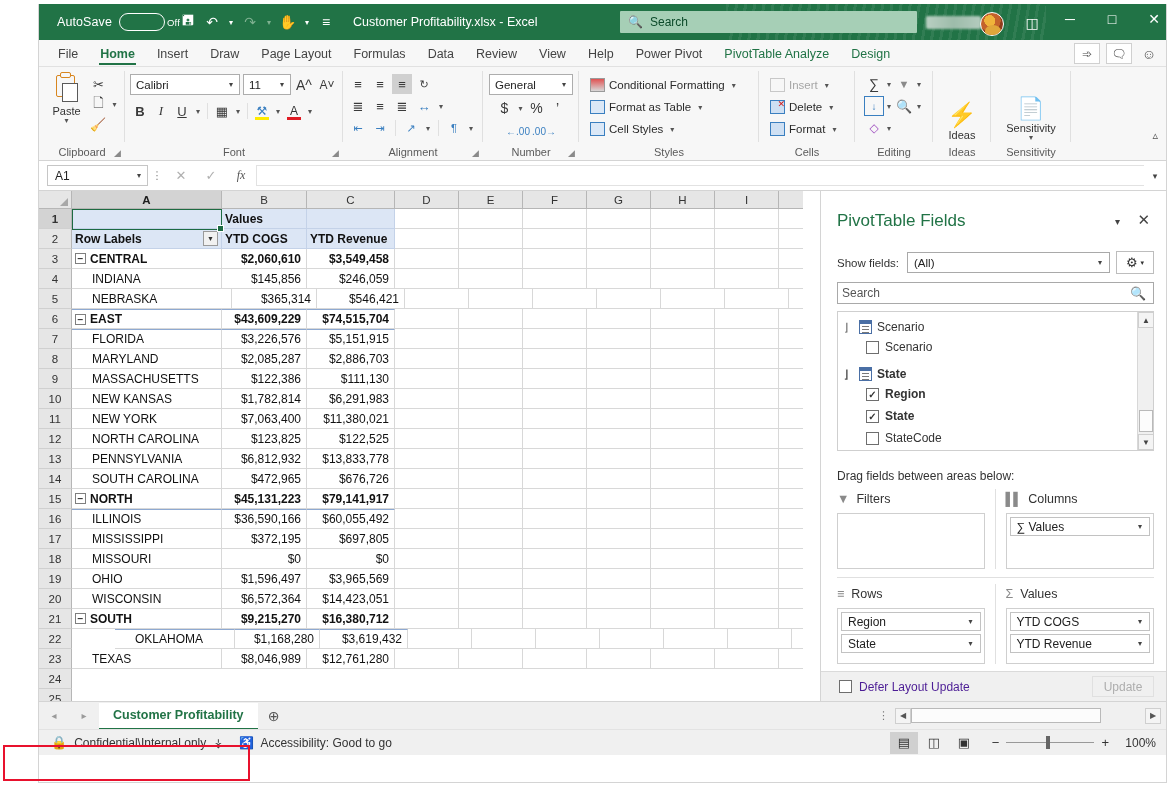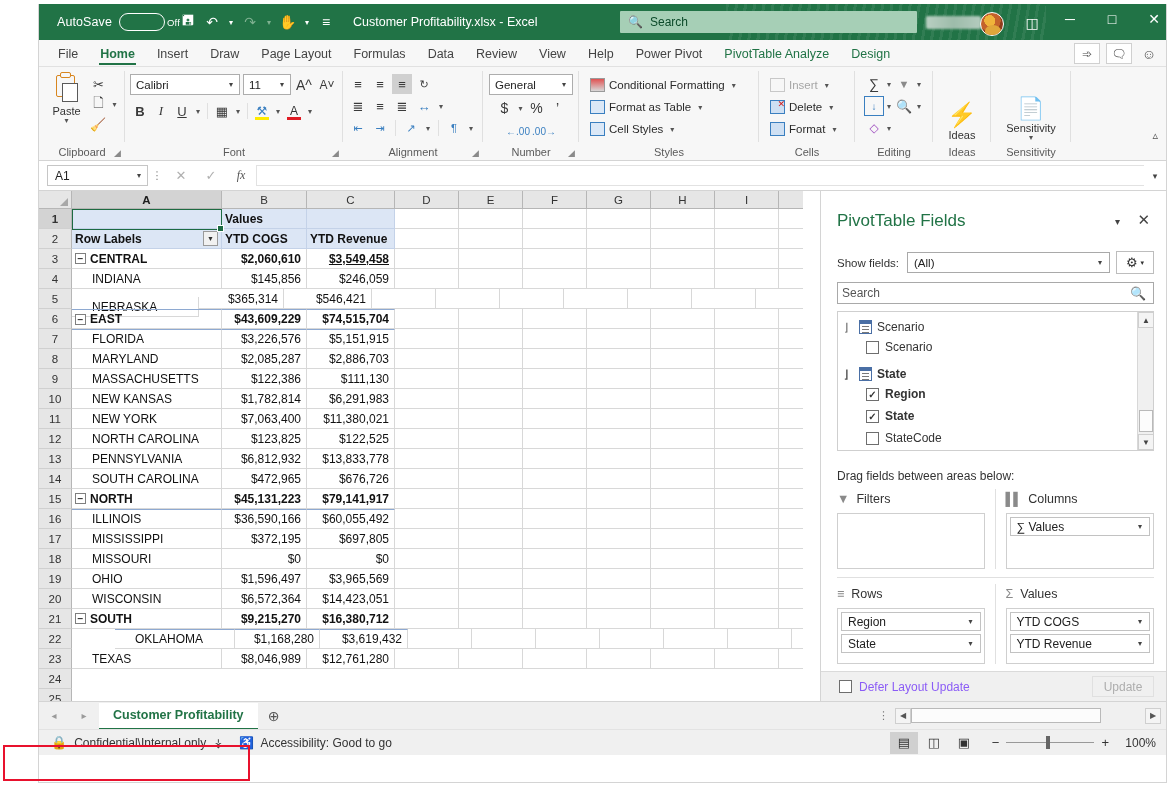--- a/index.html
+++ b/index.html
@@ -214,21 +214,21 @@
   .pill .pv { margin-left:6px; flex:1; white-space:nowrap; }
   .pill .pc { font-size:8px; color:#444; padding-right:7px; }
   .quad { display:flex; }
   .quad .q { width:50%; }
   .quad .q.left { padding-right:10px; border-right:1px solid #e0e0e0; }
   .quad .q.right { padding-left:10px; }
   .quadrow2 { margin-top:8px; border-top:1px solid #e0e0e0; padding-top:6px; }
 
   .pp-footer { position:absolute; left:0; right:0; bottom:0; height:30px; background:#f0f0f0;
                border-top:1px solid #dadada; display:flex; align-items:center; }
-  .pp-defer { display:flex; align-items:center; gap:7px; margin-left:18px; font-size:12px; color:#8b5cf6; }
+  .pp-defer { display:flex; align-items:center; gap:7px; margin-left:18px; font-size:12px; color:#4c1d95; }
   .pp-update { margin-left:auto; margin-right:14px; width:62px; height:21px; border:1px solid #e0e0e0;
                background:#f0f0f0; color:#adadad; font-size:12px; display:flex; align-items:center;
                justify-content:center; }
 
   
   .tabbar { position:relative; height:28px; background:#f0f0f0; border-top:1px solid #d4d4d4;
             display:flex; align-items:center; }
   .navarrows { display:flex; width:60px; justify-content:space-around; font-size:10px; color:#9a9a9a; }
   .sheettab { height:27px; background:#ffffff; color:#217346; font-weight:700; font-size:12.5px;
               display:flex; align-items:center; padding:0 14px; border-bottom:2.5px solid #217346;
@@ -636,21 +636,21 @@
               <div class="cell" style="width: 50px;"></div>
             </div>
             <div class="row">
               <div class="cell b" style="width: 150px;">
                 <span class="expander">−</span>
                 <span>CENTRAL</span>
               </div>
               <div class="cell num b" style="width: 85px;">
                 <span>$2,060,610</span>
               </div>
-              <div class="cell num b" style="width: 88px; text-decoration: underline;">
+              <div class="cell num b" style="width: 88px;">
                 <span>$3,549,458</span>
               </div>
               <div class="cell" style="width: 64px;"></div>
               <div class="cell" style="width: 64px;"></div>
               <div class="cell" style="width: 64px;"></div>
               <div class="cell" style="width: 64px;"></div>
               <div class="cell" style="width: 64px;"></div>
               <div class="cell" style="width: 64px;"></div>
               <div class="cell" style="width: 50px;"></div>
             </div>
@@ -666,21 +666,21 @@
               </div>
               <div class="cell" style="width: 64px;"></div>
               <div class="cell" style="width: 64px;"></div>
               <div class="cell" style="width: 64px;"></div>
               <div class="cell" style="width: 64px;"></div>
               <div class="cell" style="width: 64px;"></div>
               <div class="cell" style="width: 64px;"></div>
               <div class="cell" style="width: 50px;"></div>
             </div>
             <div class="row">
-              <div class="cell indent" style="width: 127px; margin-top: 8px;">
+              <div class="cell indent" style="width: 160px;">
                 <span>NEBRASKA</span>
               </div>
               <div class="cell num" style="width: 85px;">
                 <span>$365,314</span>
               </div>
               <div class="cell num" style="width: 88px;">
                 <span>$546,421</span>
               </div>
               <div class="cell" style="width: 64px;"></div>
               <div class="cell" style="width: 64px;"></div>

